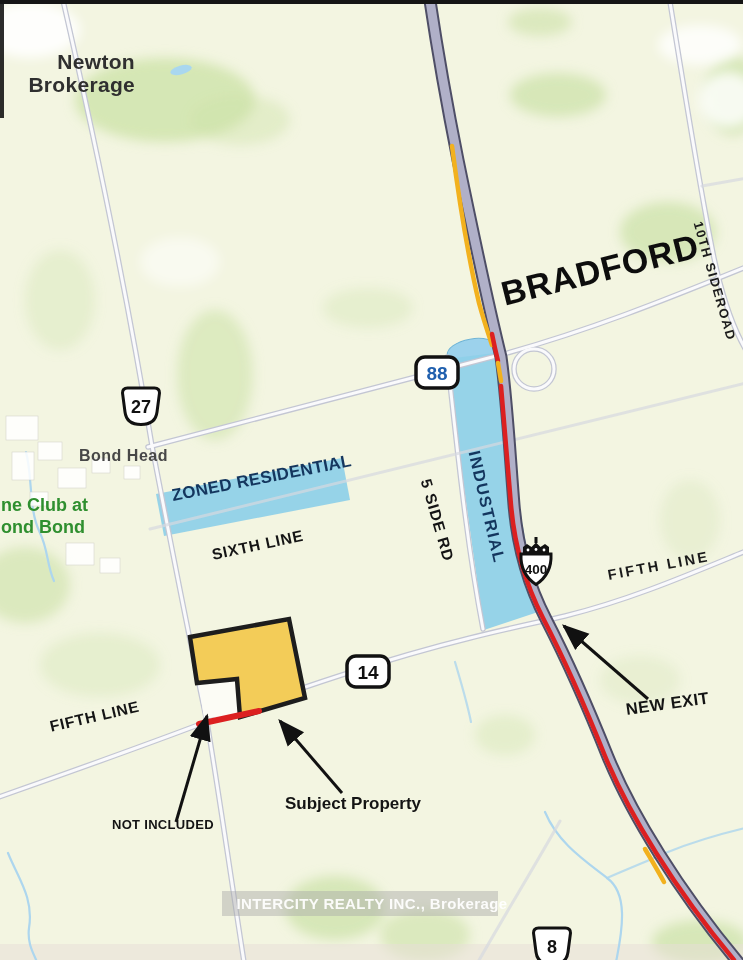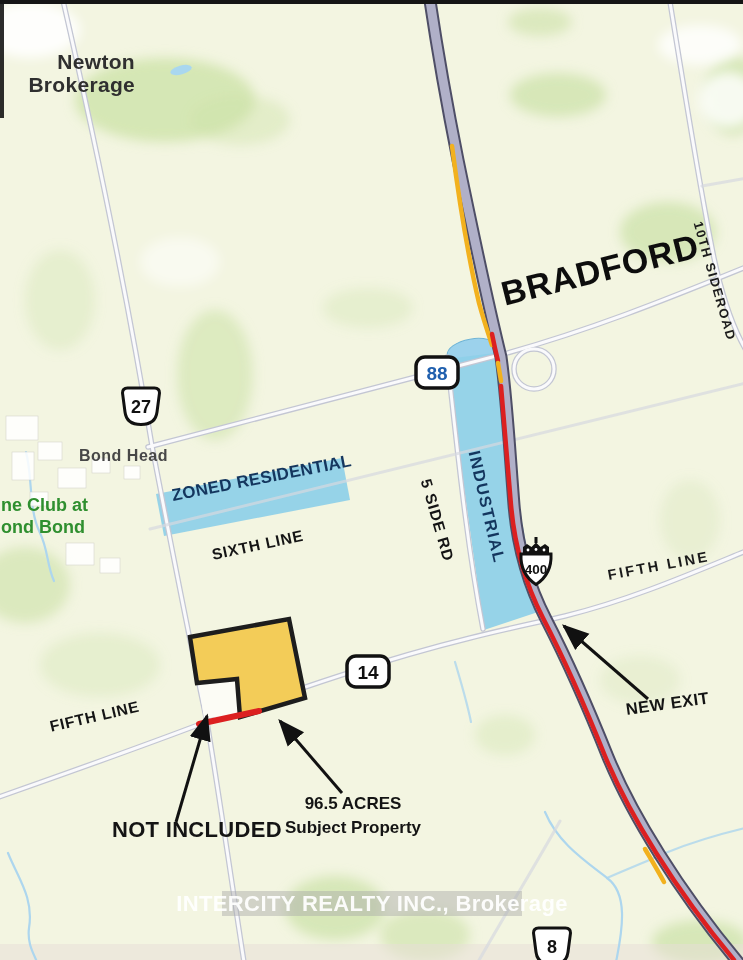--- a/index.html
+++ b/index.html
@@ -18,27 +18,27 @@
   .lbl-bondhead{left:79px;top:447px;font-size:16px;color:#474747;letter-spacing:.5px;}
   .lbl-club{left:1px;top:495px;font-size:18px;line-height:1.2;}
   .lbl-10th{left:704px;top:220px;font-size:13px;letter-spacing:1.5px;transform:rotate(74deg);transform-origin:left top;color:#1c1c1c;}
   .lbl-zoned{left:172px;top:487px;font-size:17px;letter-spacing:.3px;transform:rotate(-11deg);transform-origin:left center;}
   .lbl-industrial{left:483px;top:449px;font-size:16.5px;letter-spacing:1.5px;transform:rotate(77deg);transform-origin:left top;}
   .lbl-5side{left:434px;top:477px;font-size:15.5px;letter-spacing:1px;transform:rotate(74deg);transform-origin:left top;}
   .lbl-sixth{left:212px;top:546px;font-size:15.5px;letter-spacing:.8px;transform:rotate(-12deg);transform-origin:left center;}
   .lbl-fifth-w{left:50px;top:718px;font-size:15.5px;letter-spacing:.8px;transform:rotate(-13deg);transform-origin:left center;}
   .lbl-fifth-e{left:608px;top:568px;font-size:14.5px;letter-spacing:2.5px;transform:rotate(-10.5deg);transform-origin:left center;color:#1a1a1a;}
   .lbl-newexit{left:626px;top:700px;font-size:16.5px;letter-spacing:.5px;transform:rotate(-8deg);transform-origin:left center;}
-  .lbl-notincl{left:112px;top:818px;font-size:22px;letter-spacing:.3px;}
+  .lbl-notincl{left:112px;top:818px;font-size:13px;letter-spacing:.3px;}
   .lbl-acres{left:265px;top:792px;width:176px;text-align:center;font-size:17px;line-height:1.4;}
   .watermark{
-    position:absolute;left:222px;top:891px;width:300px;height:25px;
+    position:absolute;left:222px;top:891px;width:252px;height:25px;
     background:rgba(168,168,168,.45);color:rgba(255,255,255,.92);
-    font-size:22px;font-weight:bold;letter-spacing:.4px;
-    display:flex;align-items:center;justify-content:center;white-space:nowrap;
+    font-size:15px;font-weight:bold;letter-spacing:.4px;
+    display:flex;align-items:center;justify-content:center;white-space:nowrap;padding-left:24px;
   }
 </style>
 </head>
 <body>
 
 <div id="map-root">
 
   <svg width="743" height="960" viewBox="0 0 743 960">
     <defs>
       <filter id="soft" x="-40%" y="-40%" width="180%" height="180%">
@@ -192,19 +192,18 @@
   <div class="lbl lbl-zoned zone-text">ZONED RESIDENTIAL</div>
   <div class="lbl lbl-industrial zone-text">INDUSTRIAL</div>
   <div class="lbl lbl-5side">5 SIDE RD</div>
   <div class="lbl lbl-sixth">SIXTH LINE</div>
   <div class="lbl lbl-fifth-w">FIFTH LINE</div>
   <div class="lbl lbl-fifth-e">FIFTH LINE</div>
   <div class="lbl lbl-newexit">NEW EXIT</div>
   <div class="lbl lbl-notincl">NOT INCLUDED</div>
 
   <div class="lbl lbl-acres">
-    <div>96.5 ACRES</div>
     <div>Subject Property</div>
   </div>
 
   <div class="watermark">INTERCITY REALTY INC., Brokerage</div>
 
 </div>
 
 </body></html>

